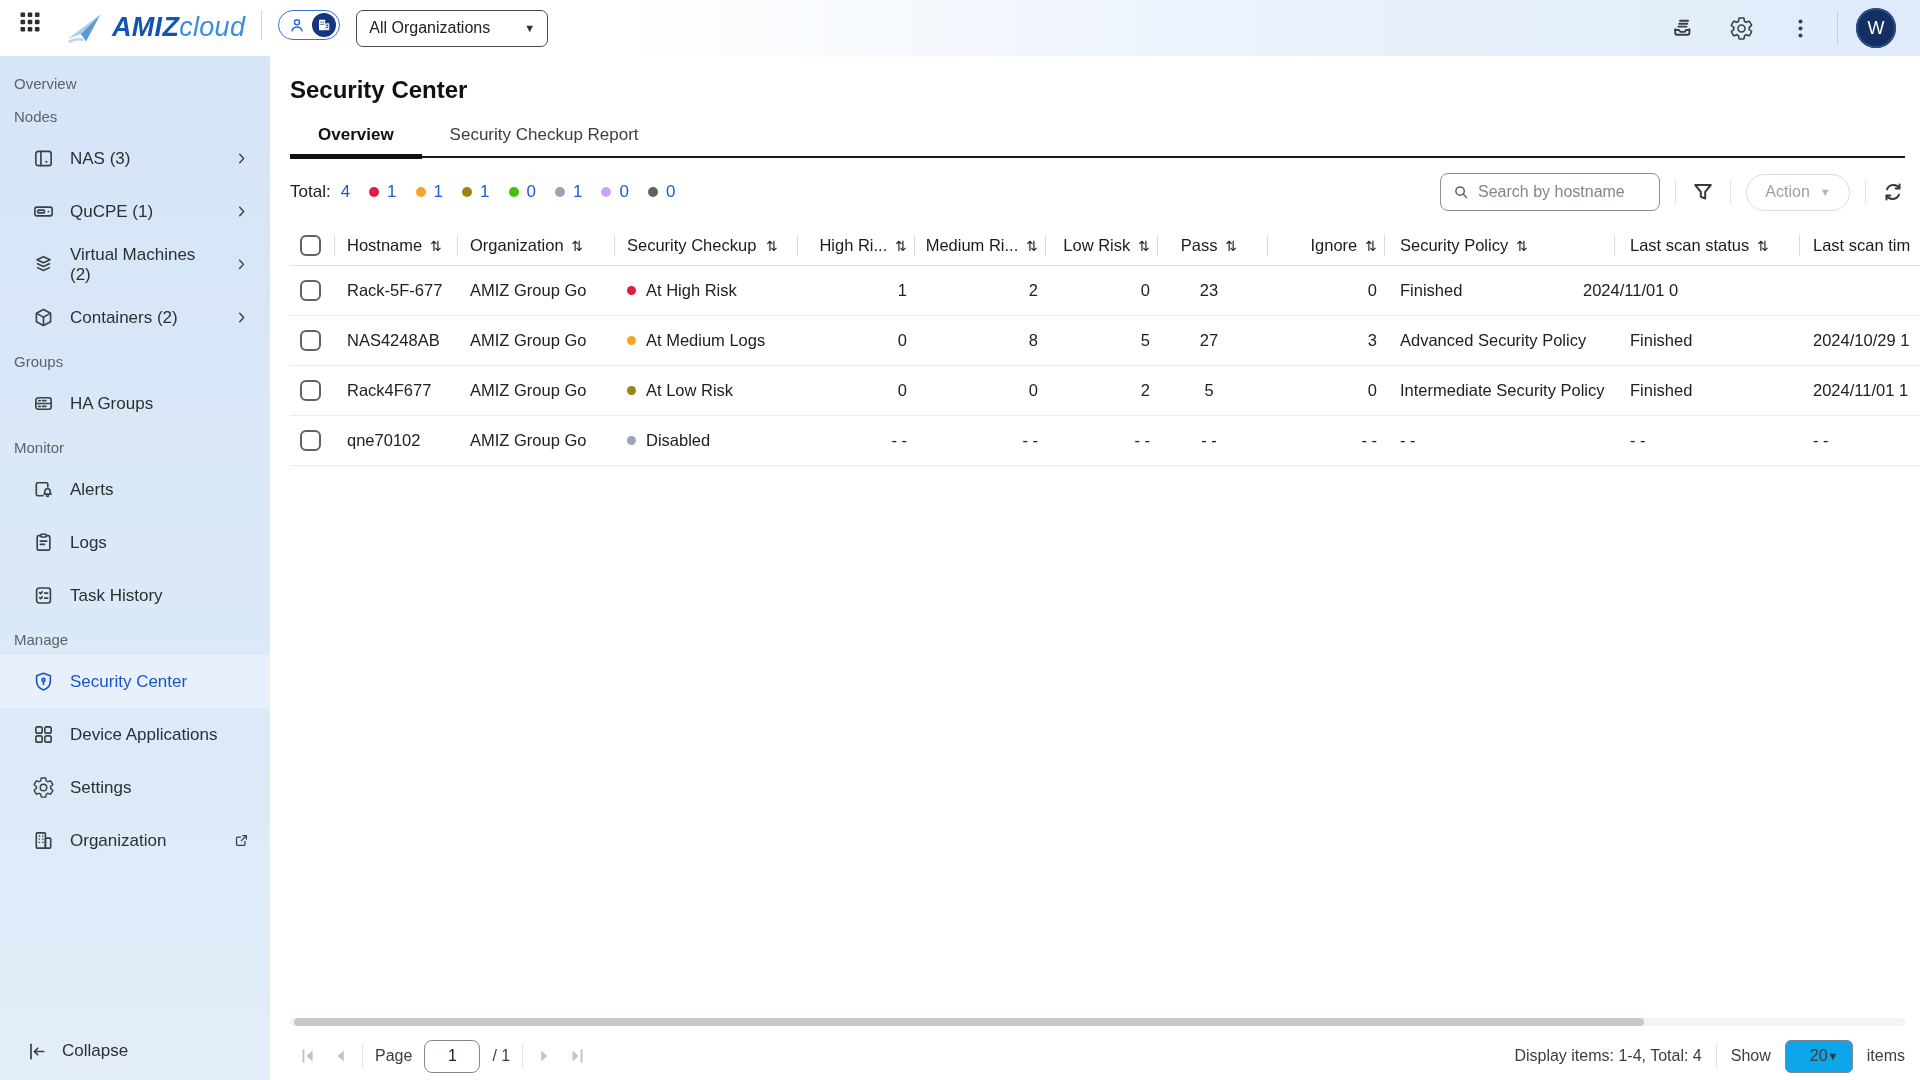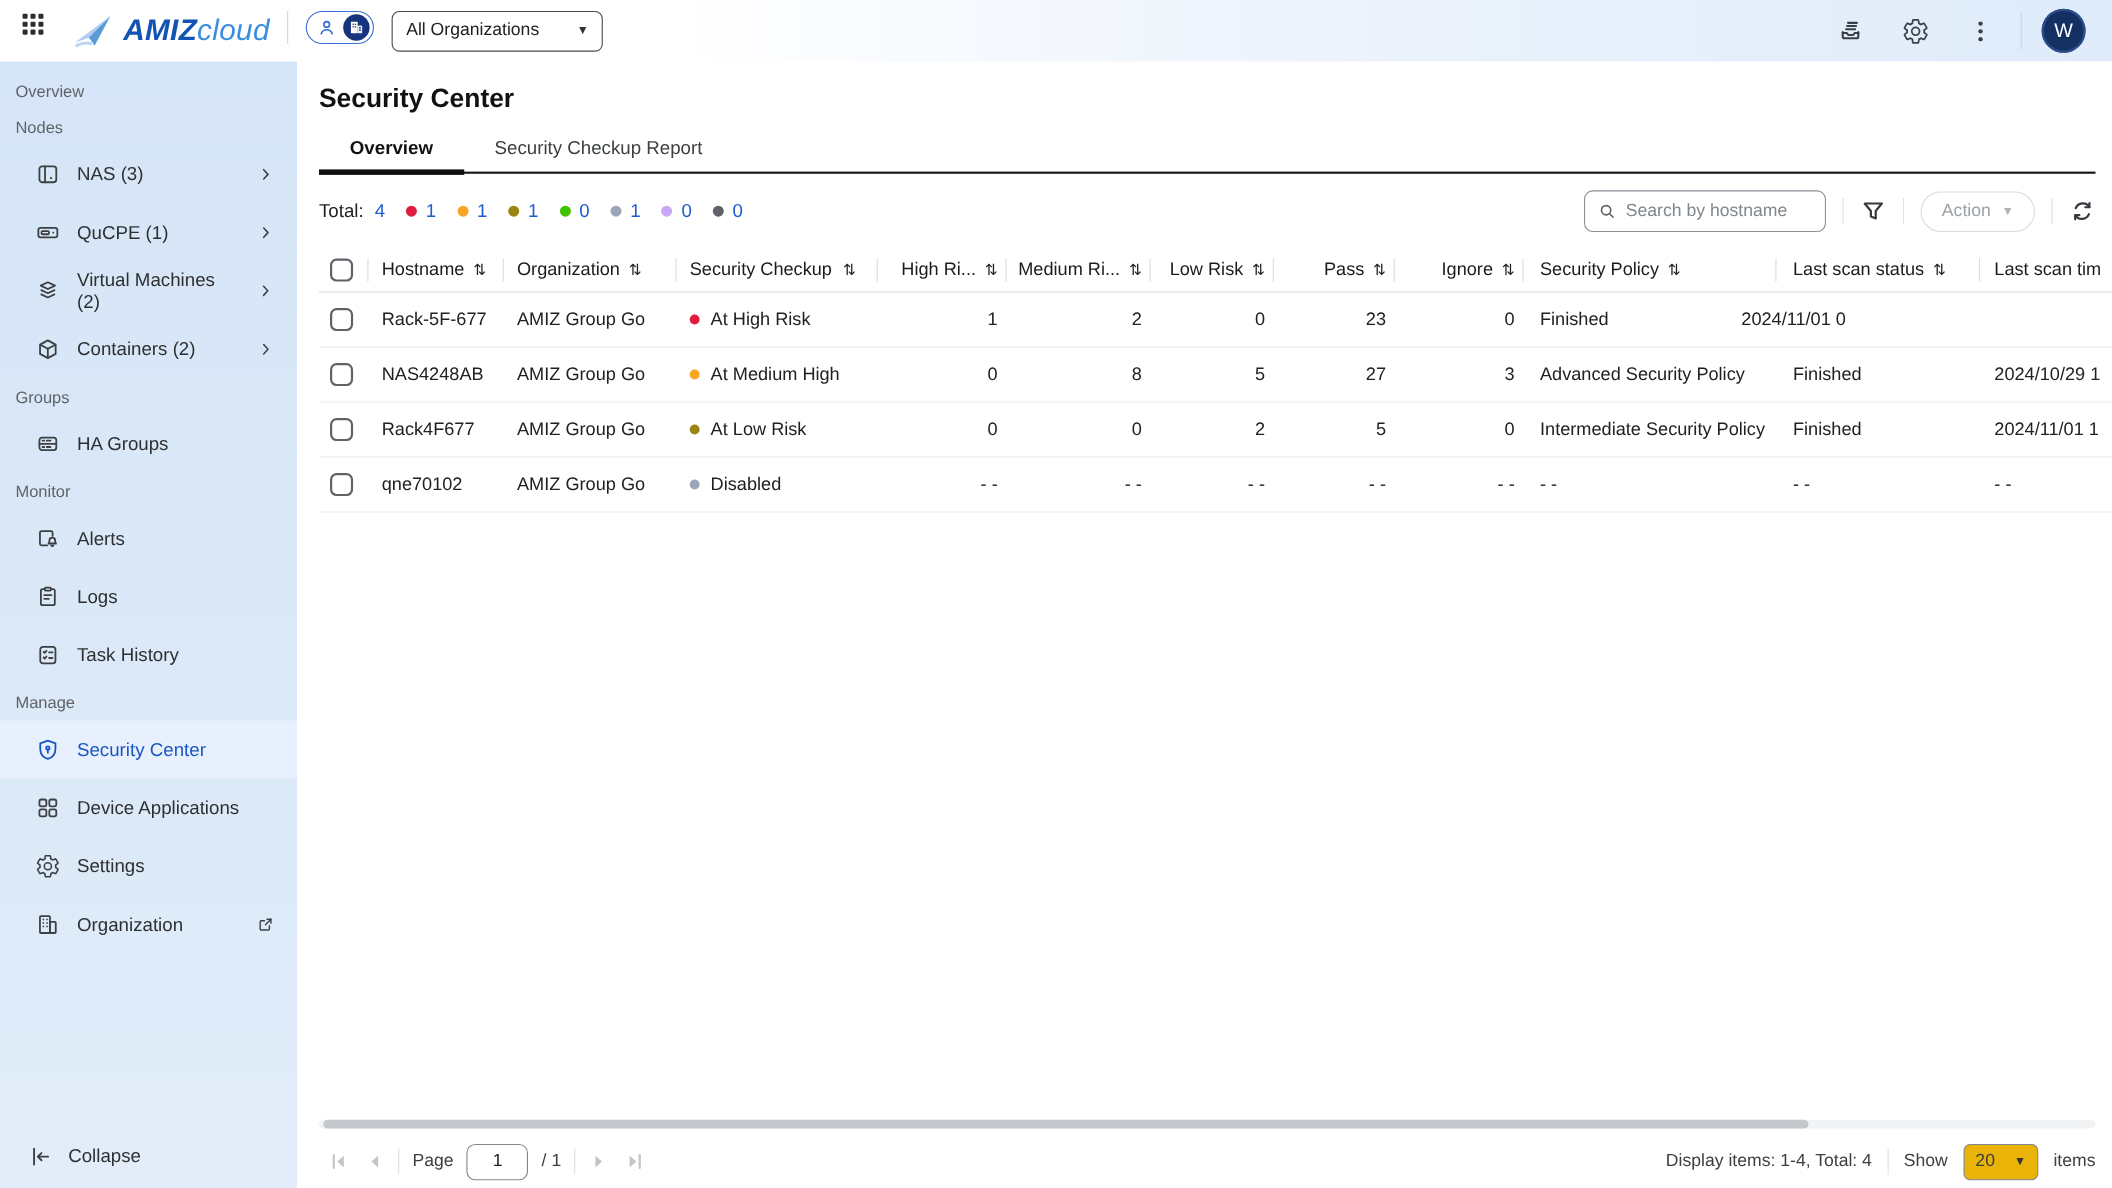--- a/index.html
+++ b/index.html
@@ -95,40 +95,40 @@
   .th { position:relative; gap:8px; }
   .th.sep::after { content:""; position:absolute; right:0; top:9px; bottom:9px; width:1px; background:#d9dce1; }
   .sort { font-size:14px; color:#202124; cursor:pointer; font-family:"DejaVu Sans",sans-serif; }
   .c-cb     { width:45px;  padding-left:10px; }
   .c-host   { width:123px; padding-left:12px; }
   .c-org    { width:157px; padding-left:12px; }
   .c-chk    { width:183px; padding-left:12px; gap:10px; }
   .c-high   { width:117px; justify-content:flex-end; padding-right:8px; }
   .c-med    { width:131px; justify-content:flex-end; padding-right:8px; }
   .c-low    { width:112px; justify-content:flex-end; padding-right:8px; }
-  .c-pass   { width:110px; justify-content:flex-end; padding-right:8px; }
+  .c-pass   { width:110px; justify-content:center; padding-right:8px; }
   .c-ign    { width:117px; justify-content:flex-end; padding-right:8px; }
   .c-pol    { width:230px; padding-left:15px; }
   .c-status { width:185px; padding-left:15px; }
   .c-time   { width:200px; padding-left:13px; }
   .cbx { width:21px; height:21px; border:2px solid #5f6368; border-radius:6px; background:#fff; cursor:pointer; }
   .statdot { width:9px; height:9px; border-radius:50%; flex:0 0 9px; }
 
   
   .hscroll { height:8px; flex:0 0 8px; background:#f1f3f4; border-radius:4px; margin:2px 15px 6px 0; position:relative; }
   .hscroll-thumb { position:absolute; left:4px; top:0; height:8px; width:1350px; background:#c4c7cb; border-radius:4px; cursor:pointer; }
   .pagefoot { height:48px; flex:0 0 48px; display:flex; align-items:center; margin-right:15px;
     font-size:16px; color:#3c4043; }
   .pg-left { display:flex; align-items:center; gap:12px; padding-left:8px; }
   .pg-btn { width:20px; height:20px; color:#c1c5ca; cursor:pointer; }
   .page-input { width:56px; height:33px; border:1.5px solid #80868b; border-radius:8px;
     text-align:center; font-size:16px; font-family:"Liberation Sans",sans-serif; color:#202124; outline:none; }
   .pg-right { margin-left:auto; display:flex; align-items:center; gap:14px; }
   .size-select { display:flex; align-items:center; justify-content:space-between; width:68px; height:33px;
-    border:1.5px solid #80868b; border-radius:6px; padding:0 10px; font-size:16px; background:#eab308; cursor:pointer; }
+    border:1.5px solid #80868b; border-radius:6px; padding:0 24px; font-size:16px; background:#0ea5e9; cursor:pointer; }
 </style>
 </head>
 <body>
 
 <div class="app">
 
   <div class="topbar">
     <div class="tb-left">
       <svg class="apps-grid" viewBox="0 0 24 24" fill="currentColor">
         <rect x="2.5" y="2.5" width="4.6" height="4.6" rx="1"></rect>
@@ -516,21 +516,21 @@
         </div>
 
         <div class="trow">
           <div class="cell c-cb">
               <span class="cbx"></span>
             </div>
           <div class="cell c-host">NAS4248AB</div>
           <div class="cell c-org">AMIZ Group Go</div>
           <div class="cell c-chk">
               <span class="statdot" style="background: rgb(247, 165, 35);"></span>
-              <span>At Medium High</span>
+              <span>At Medium Logs</span>
             </div>
           <div class="cell c-high">0</div>
           <div class="cell c-med">8</div>
           <div class="cell c-low">5</div>
           <div class="cell c-pass">27</div>
           <div class="cell c-ign">3</div>
           <div class="cell c-pol">Advanced Security Policy</div>
           <div class="cell c-status">Finished</div>
           <div class="cell c-time">2024/10/29 1</div>
         </div>

